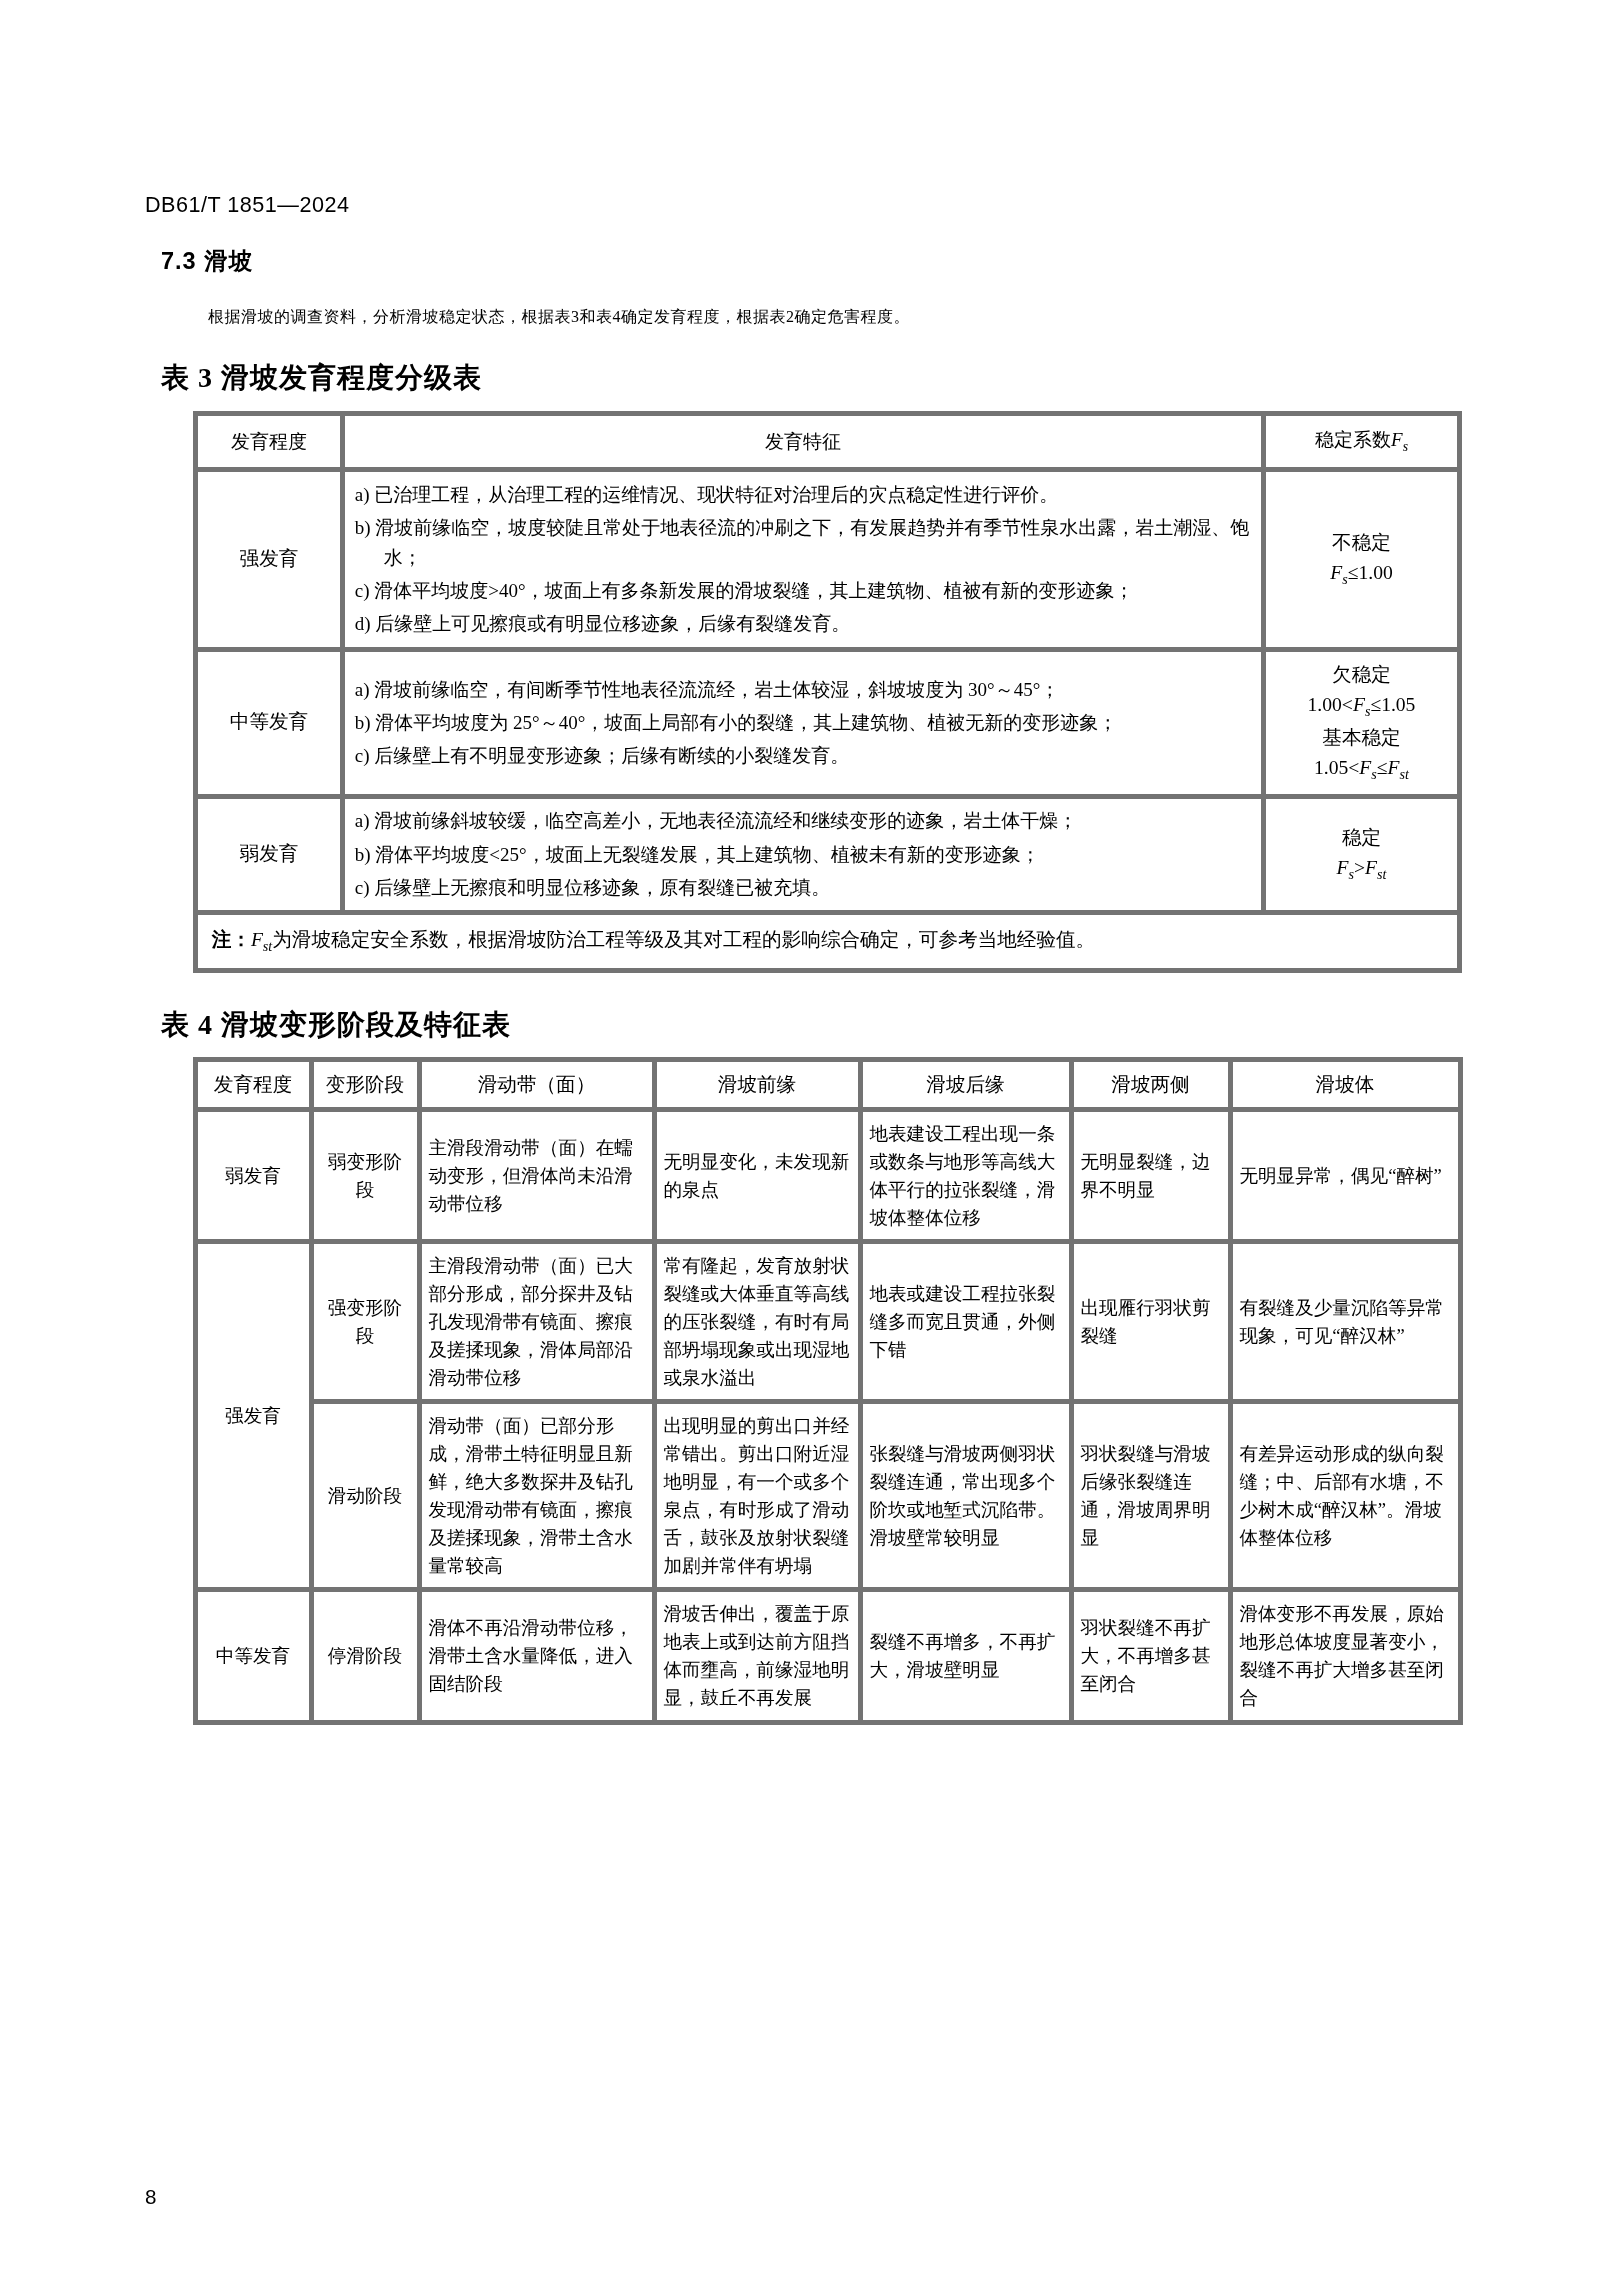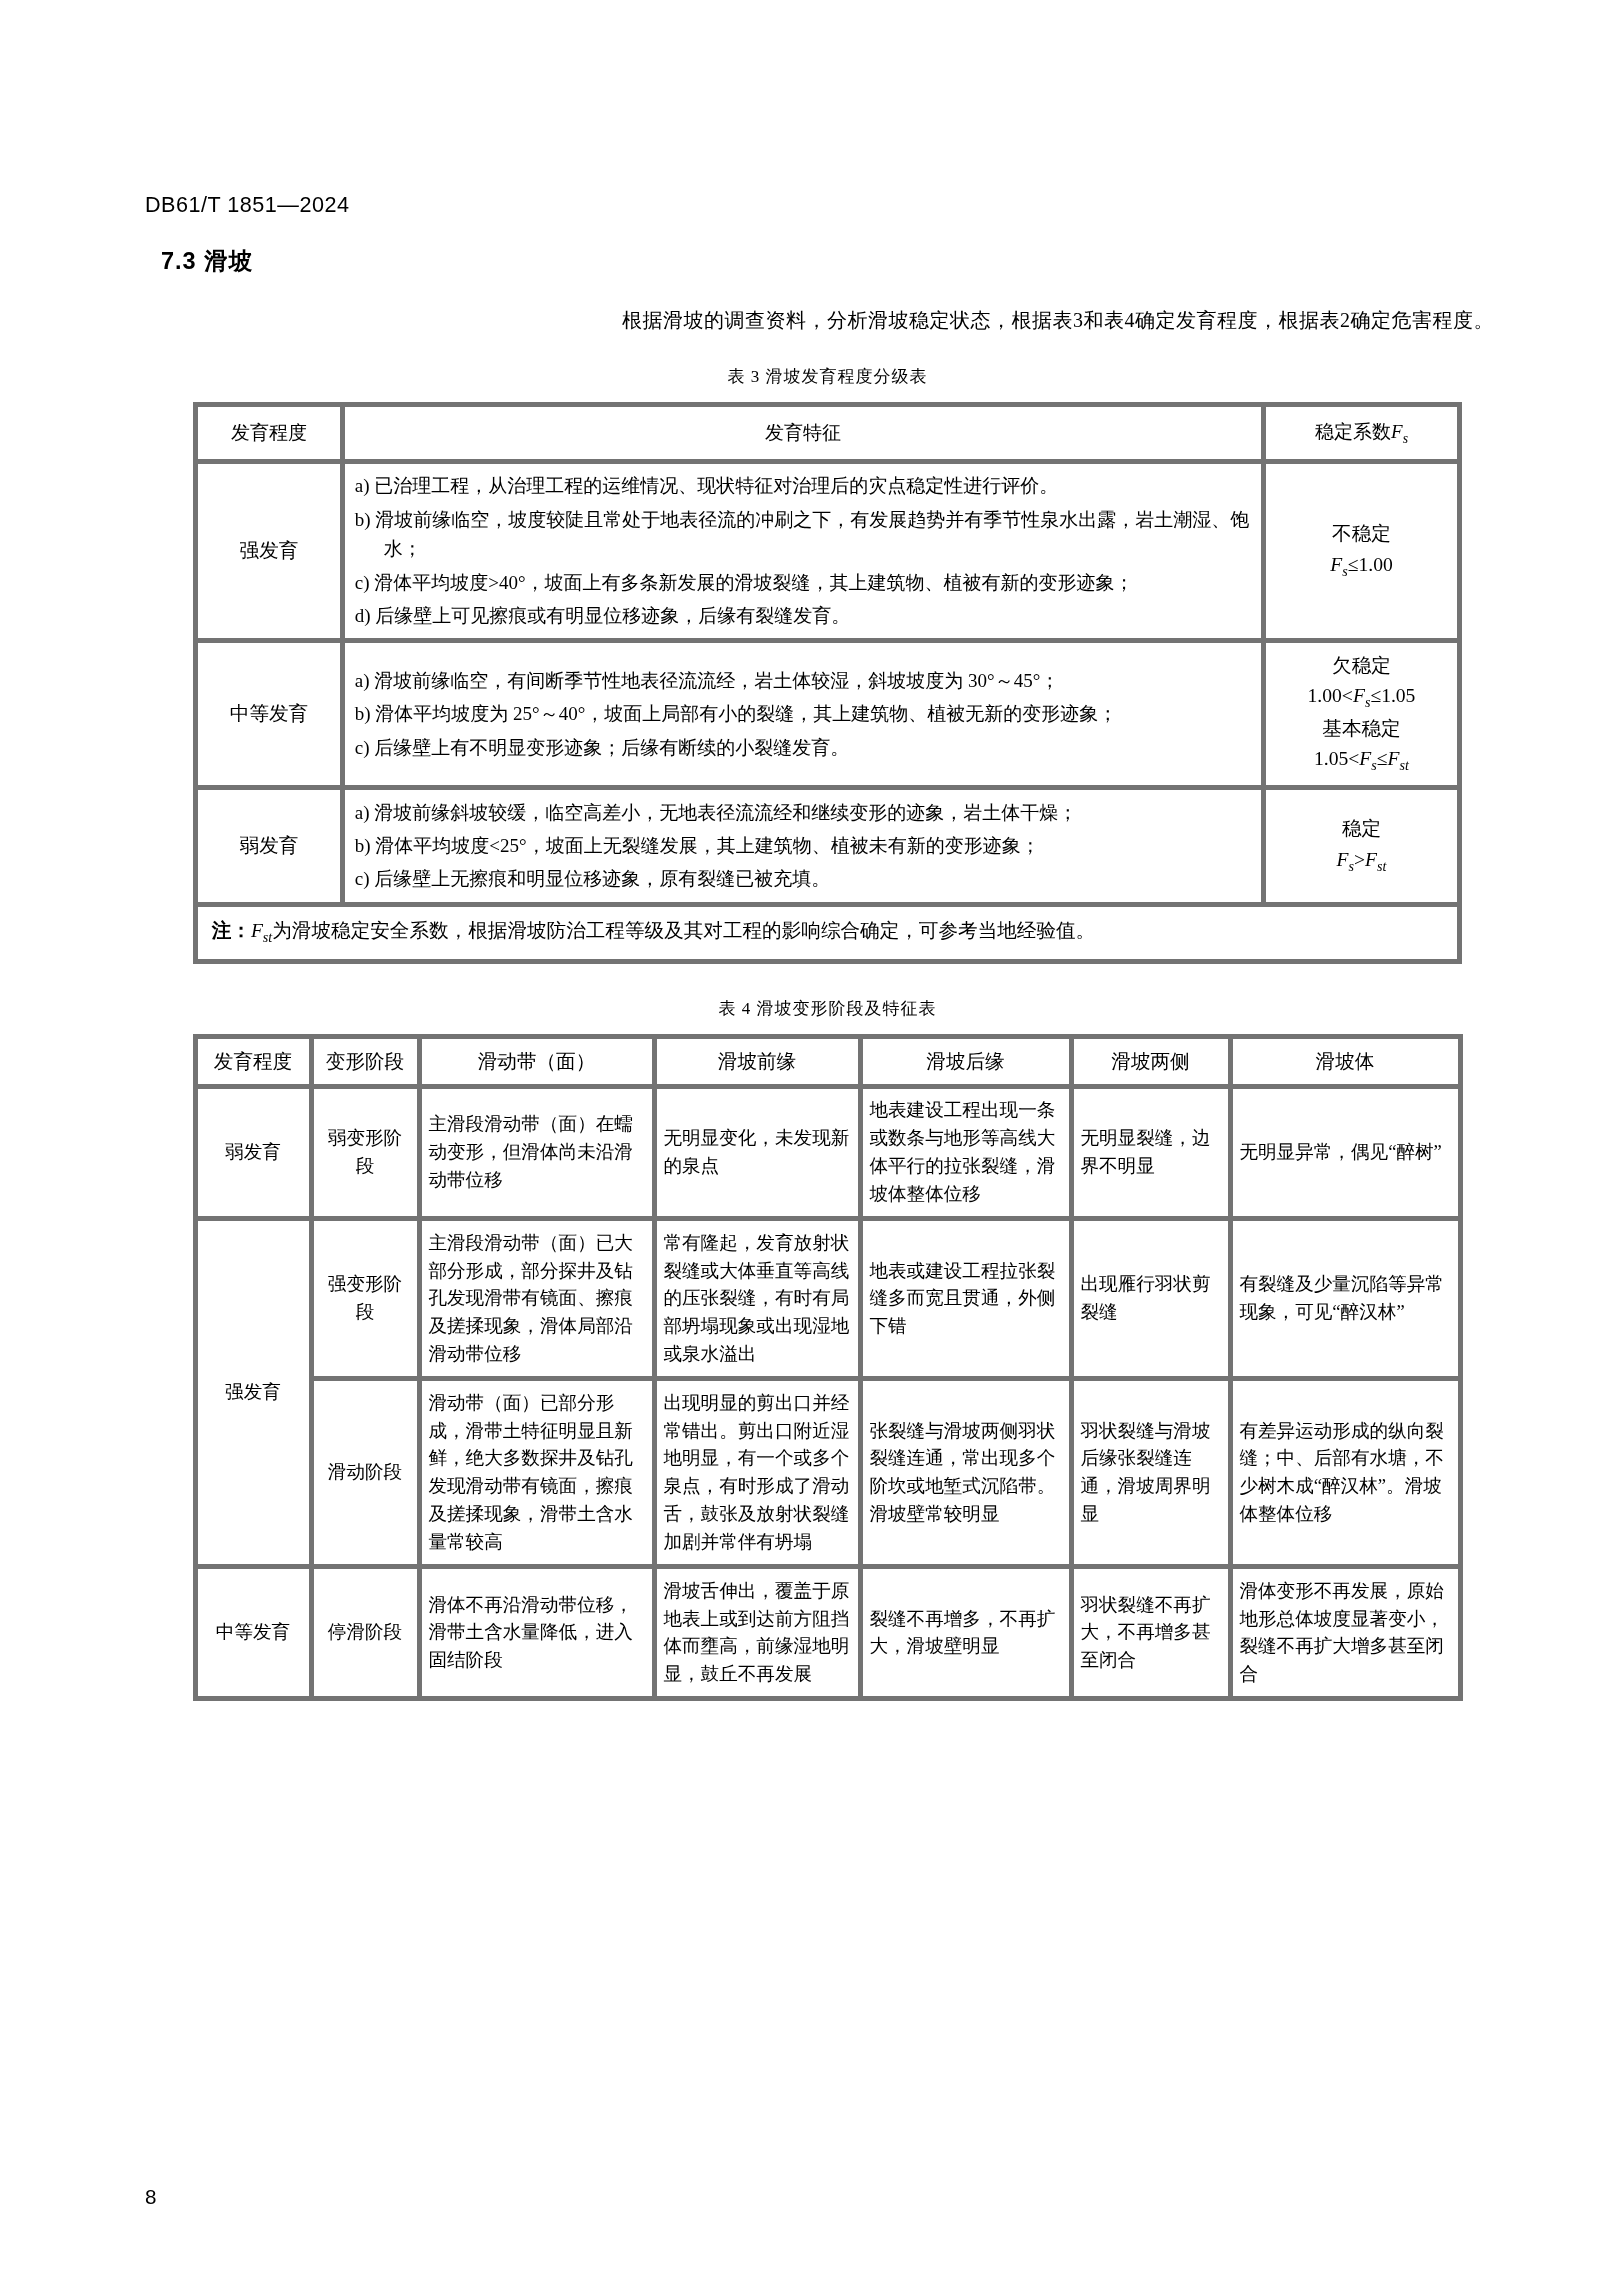--- a/index.html
+++ b/index.html
@@ -36,31 +36,29 @@
     width: 1333px;
   }
   h2.section-title {
     font-family: "Liberation Sans", "DejaVu Sans", sans-serif;
     font-size: 23.5px;
     font-weight: bold;
     margin: 0 0 27.4px 0;
     letter-spacing: 1px;
   }
   p.para {
-    font-size: 20px;
+    font-size: 16px;
     line-height: 1.6;
     margin: 0 0 29px 0;
     text-indent: 47px;
     letter-spacing: 0.5px;
-    text-align: right;
   }
   .table-caption {
-    text-align: center;
-    font-size: 17px;
-    font-weight: normal;
+    font-size: 28px;
+    font-weight: bold;
     margin: 0 0 13.7px 0;
     letter-spacing: 1px;
   }
   table {
     border-collapse: collapse;
     width: 1264px;
     margin: 0 auto 33px auto;
     table-layout: fixed;
   }
   table td, table th {

